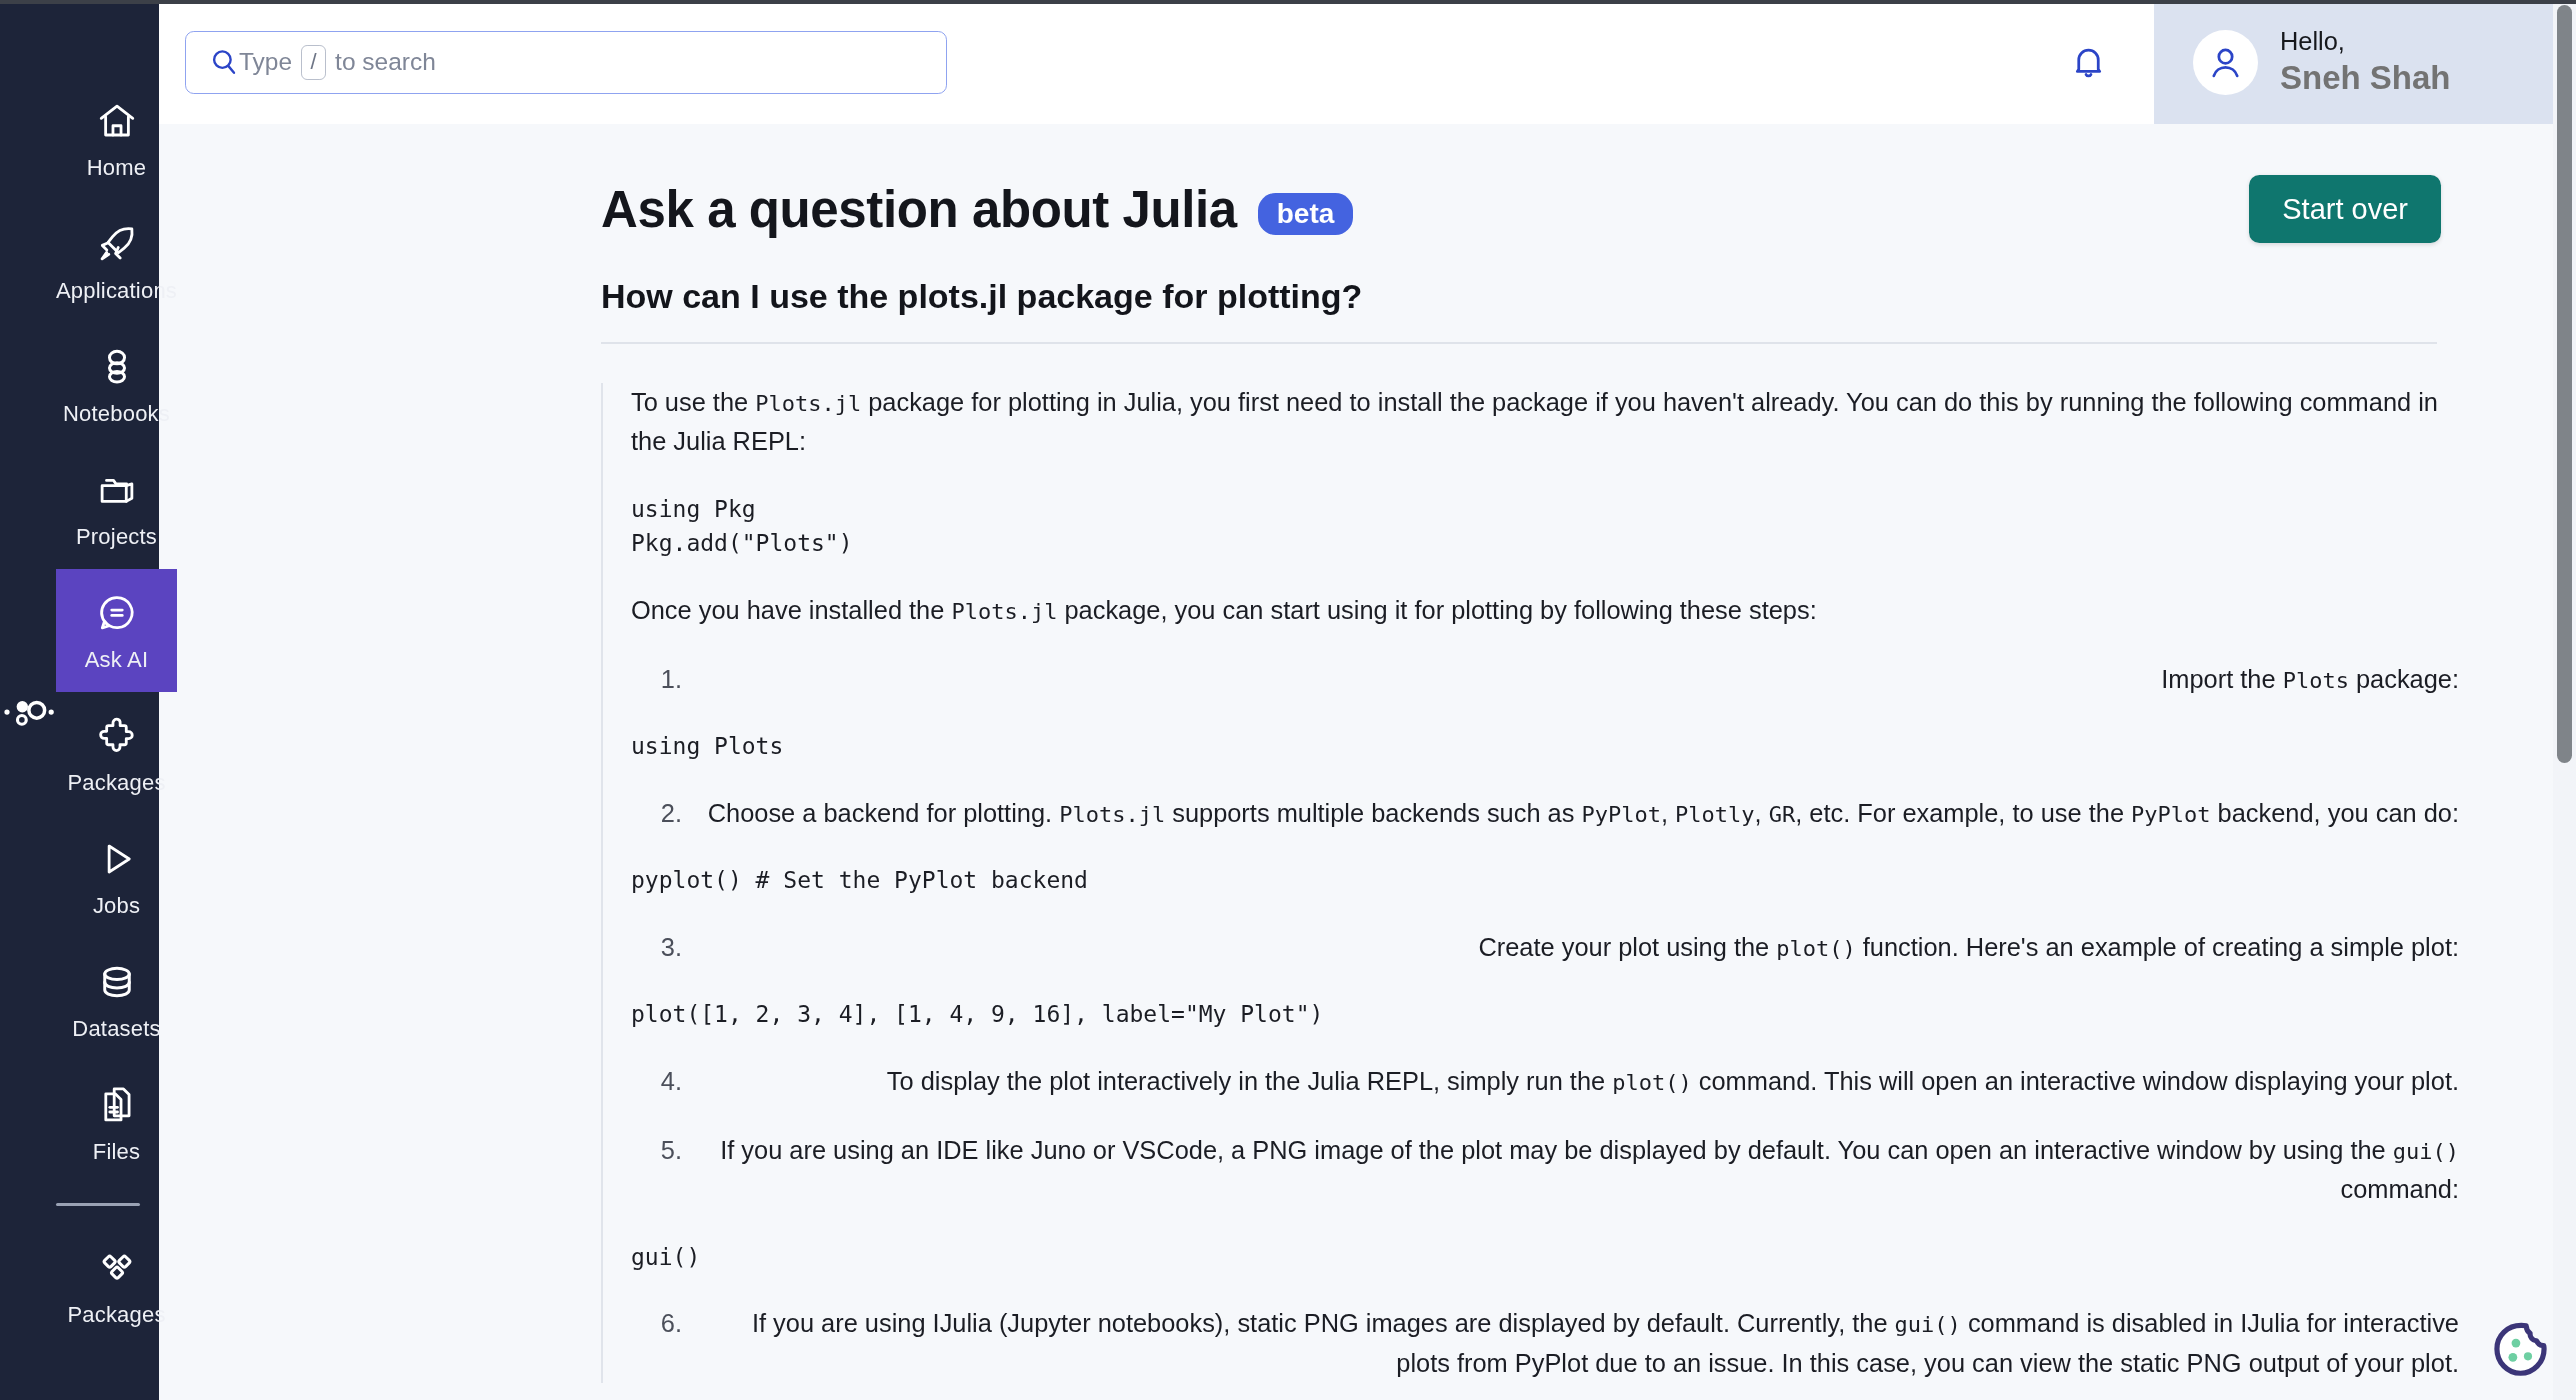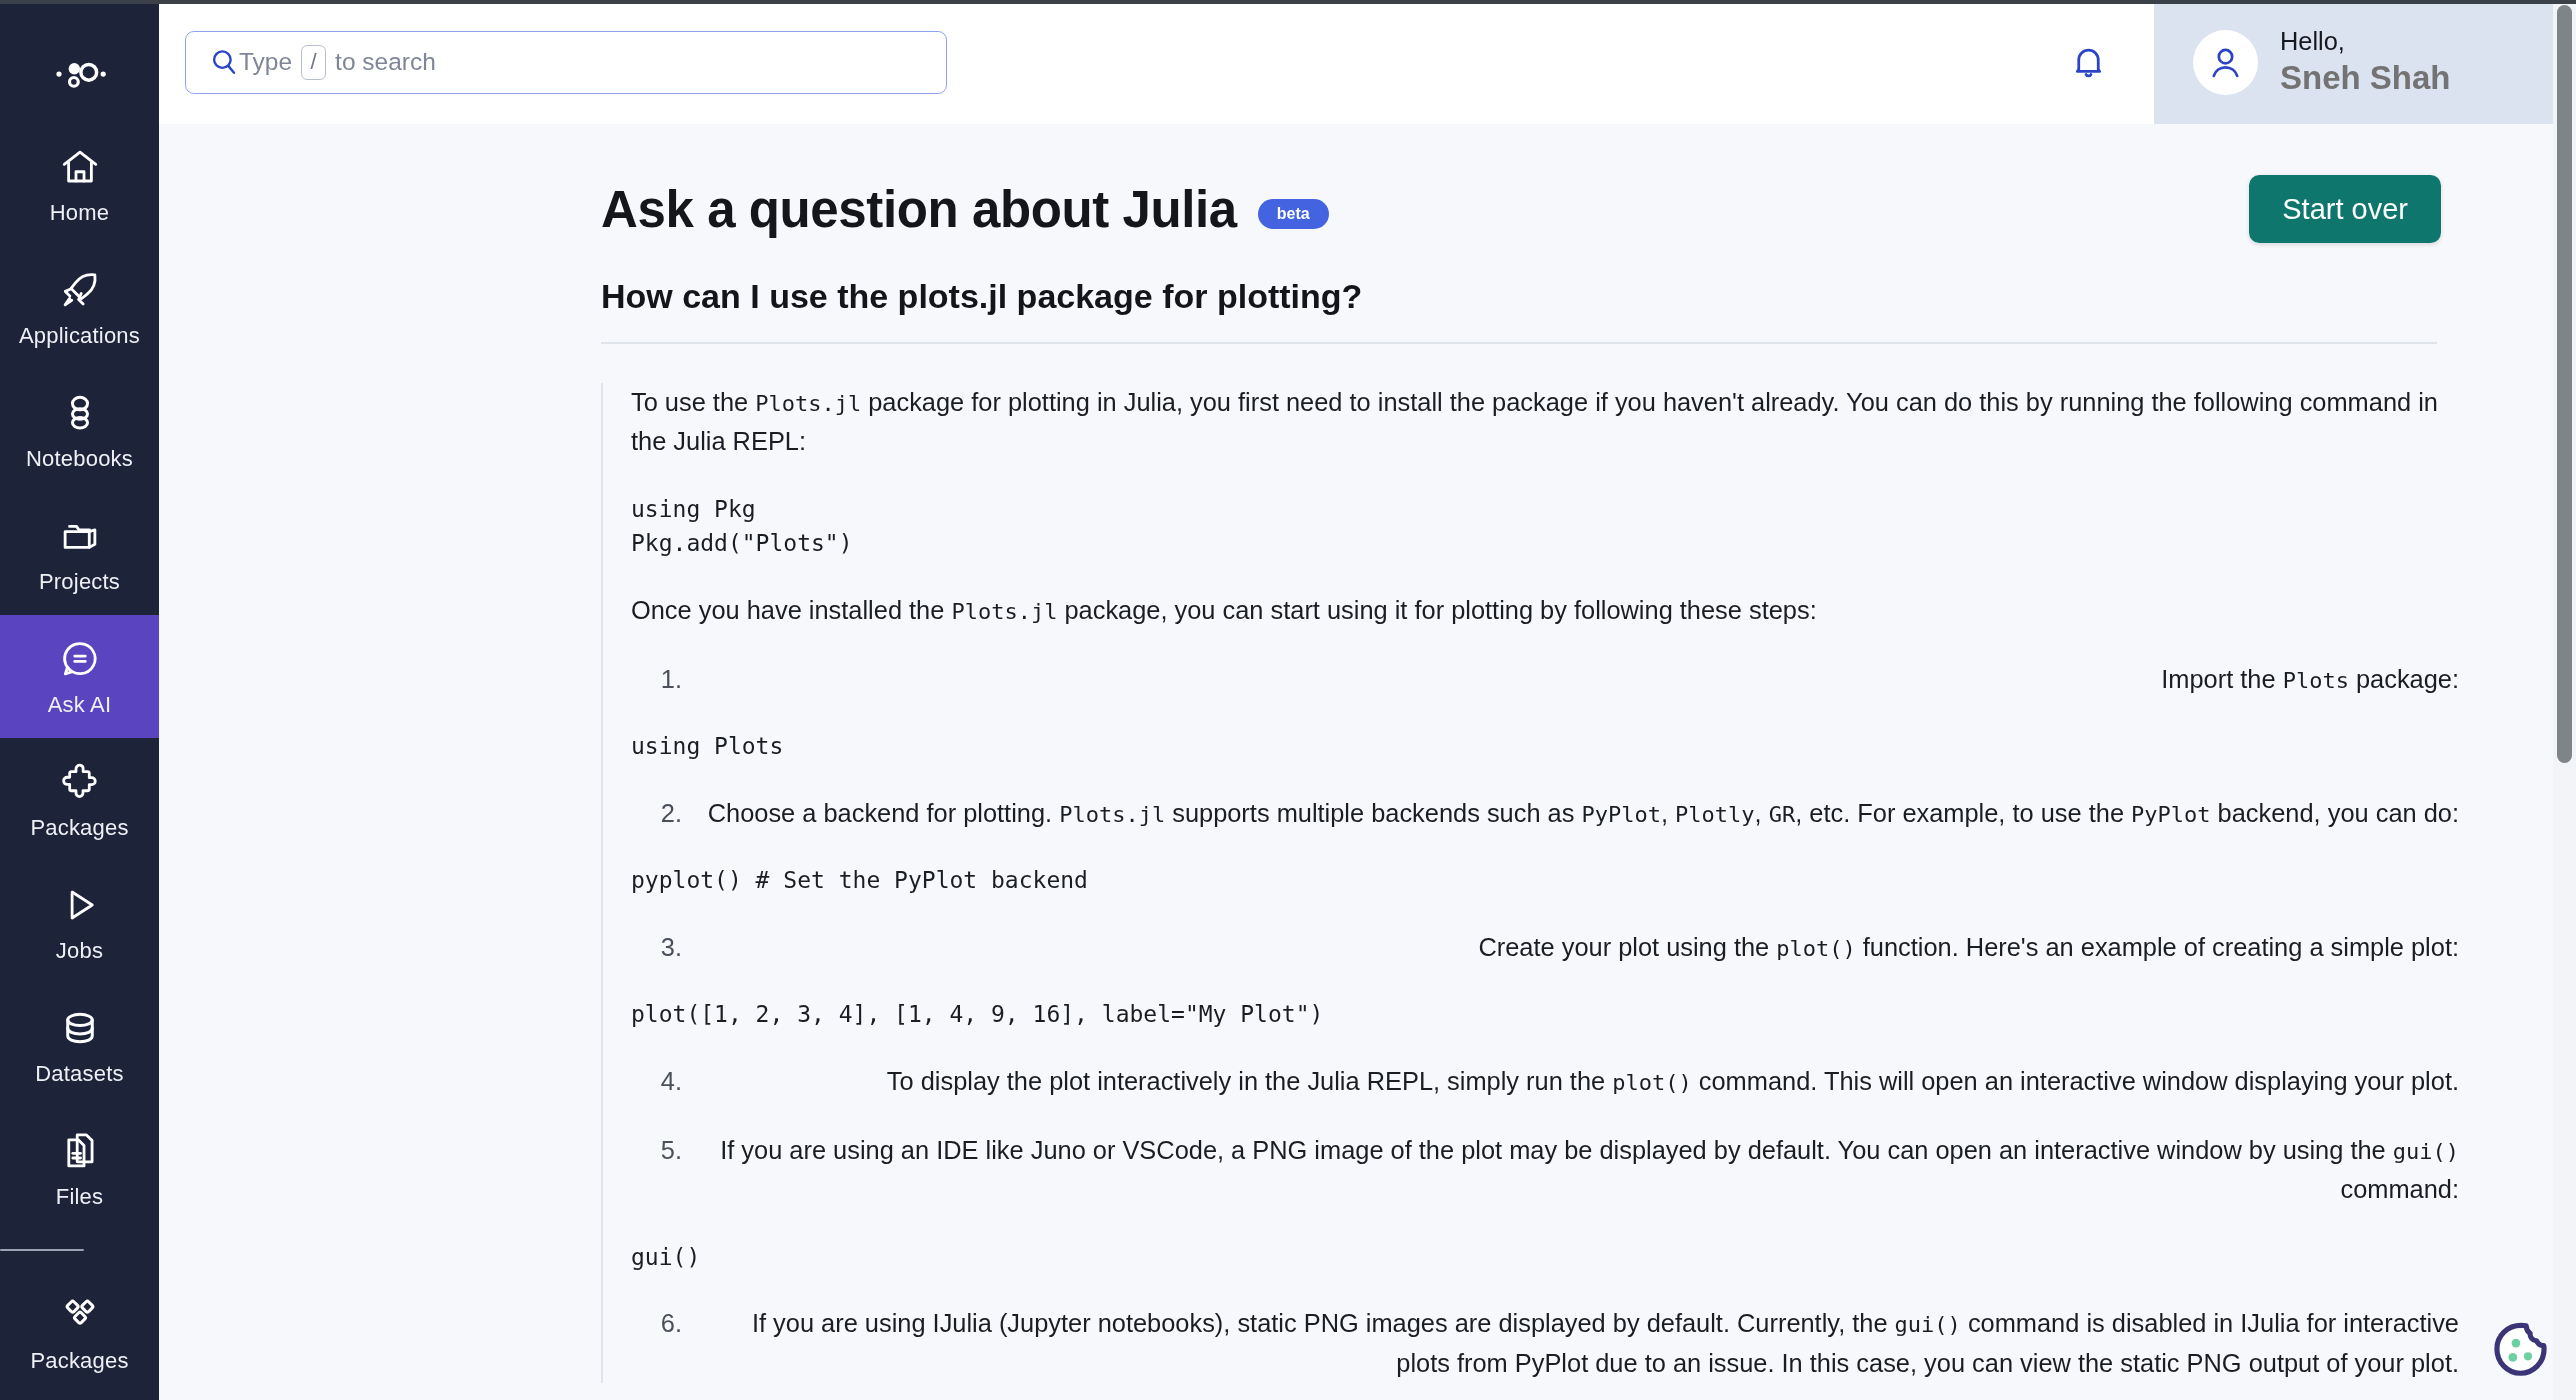--- a/index.html
+++ b/index.html
@@ -8,21 +8,21 @@
     overflow: hidden;
     font-family: "Liberation Sans", sans-serif;
     background: #f6f8fb;
   }
   #app { display: flex; width: 2576px; height: 1400px; position: relative; }
 
   
   .sidebar {
     width: 159px; min-width: 159px; height: 1400px;
     background: #1d2439;
-    display: flex; flex-direction: column; align-items: center;
+    display: flex; flex-direction: row; align-items: center;
     padding-top: 24.5px;
     position: relative; z-index: 5;
   }
   .brand-logo { width: 100%; height: 98px; display:flex; align-items:center; justify-content:center; }
   .nav-list { width: 100%; display: flex; flex-direction: column; }
   .nav-item {
     width: 100%; height: 123px;
     display: flex; flex-direction: column; align-items: center; justify-content: center;
     gap: 12.3px; cursor: pointer; color: #e6e9f0;
   }
@@ -70,21 +70,21 @@
   .greet .hi { font-size: 25.4px; color: #16181d; font-weight: 400; }
   .greet .nm { font-size: 33px; color: #737373; font-weight: 700; }
 
   
   .content { flex: 1; overflow: hidden; position: relative; padding: 0 0 0 0; }
   .page { padding: 51px 0 0 442px; }
   .title-row { display: flex; align-items: center; width: 1840px; }
   .page-title { font-size: 51px; font-weight: 700; color: #14161c; letter-spacing: -0.4px; }
   .beta-badge {
     margin-left: 21px; background: #4463e0; color: #fff;
-    font-size: 16px; font-weight: 700; border-radius: 17.5px;
+    font-size: 28px; font-weight: 700; border-radius: 17.5px;
     padding: 7px 19px; line-height: 1; position: relative; top: 5.3px;
   }
   .start-over {
     margin-left: auto; background: #0f766e; color: #ffffff;
     border: none; border-radius: 10.5px; font-size: 29px;
     padding: 17.5px 33px; cursor: pointer; font-family: Liberation Sans, sans-serif;
     box-shadow: 0 1.8px 4.4px rgba(0,0,0,.12);
   }
   .question { font-size: 34px; font-weight: 700; color: #13151b; margin-top: 34px; }
   .q-rule { width: 1836px; height: 1.8px; background: #dfe3ea; margin-top: 26px; }

